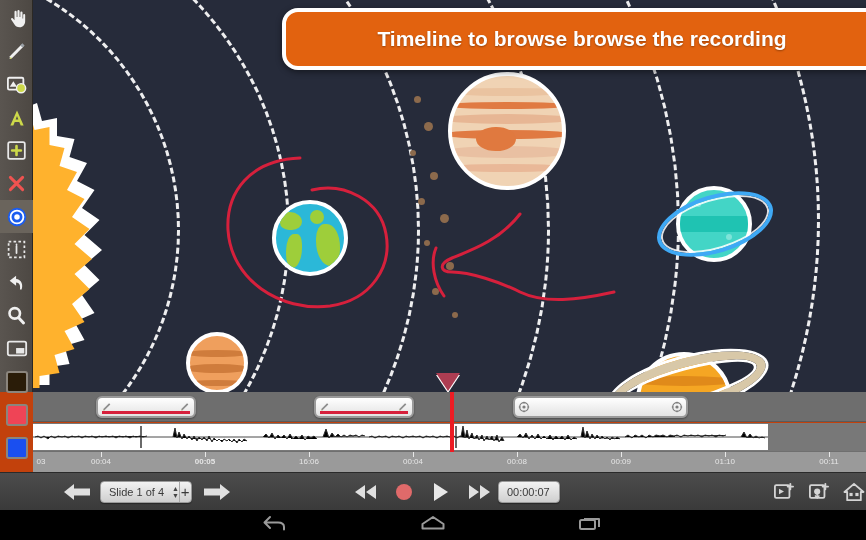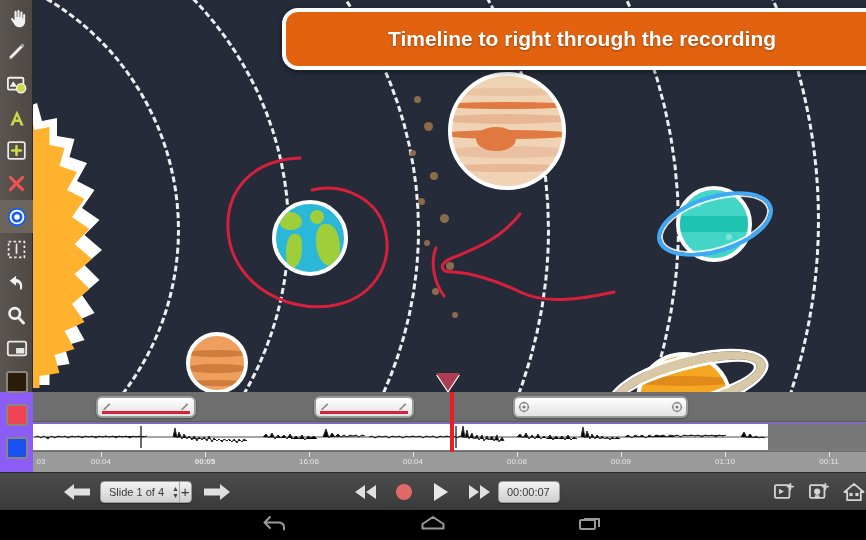--- a/index.html
+++ b/index.html
@@ -166,21 +166,21 @@
   .swatch {
     width: 22px; height: 22px;
     border: 2px solid #8b857d;
     border-radius: 3px;
   }
 
   
   #timeline {
     position: absolute; left: 0; top: 392px;
     width: 866px; height: 80px;
-    background: #8b5cf6;
+    background: #c2410c;
   }
   #clip-lane {
     position: absolute; left: 33px; top: 0;
     width: 833px; height: 30px;
     background: #6e6e6e;
     border-bottom: 1px solid #5a5a5a;
   }
   .clip {
     position: absolute; top: 4px; height: 22px;
     background: linear-gradient(to bottom,#ffffff,#e3e3e3);
@@ -345,21 +345,21 @@
     </div>
     <div id="saturn-ring"></div>
 
     <svg id="ink">
       <path d="M 300,158 C 250,160 226,192 228,230 C 231,280 280,312 330,306 C 372,300 392,266 386,234 C 380,200 344,182 312,190" fill="none" stroke="#d6203c" stroke-width="3" stroke-linecap="round"></path>
       <path d="M 520,214 C 500,240 472,250 452,258 C 438,264 440,272 452,272 C 470,272 500,282 520,292 C 545,304 578,300 614,292" fill="none" stroke="#d6203c" stroke-width="3" stroke-linecap="round"></path>
       <path d="M 436,248 C 430,262 434,282 444,296" fill="none" stroke="#d6203c" stroke-width="3" stroke-linecap="round"></path>
     </svg>
 
     <div id="tip-timeline">
-      <span>Timeline to right through the recording</span>
+      <span>Timeline to browse browse the recording</span>
     </div>
 
     <div id="tip-scroll-tail"></div>
   </div>
 
   <div id="toolbar">
 
     <div class="tool">
       <span>
         <svg width="20" height="20" viewBox="0 0 24 24" fill="#f0f0f0">

